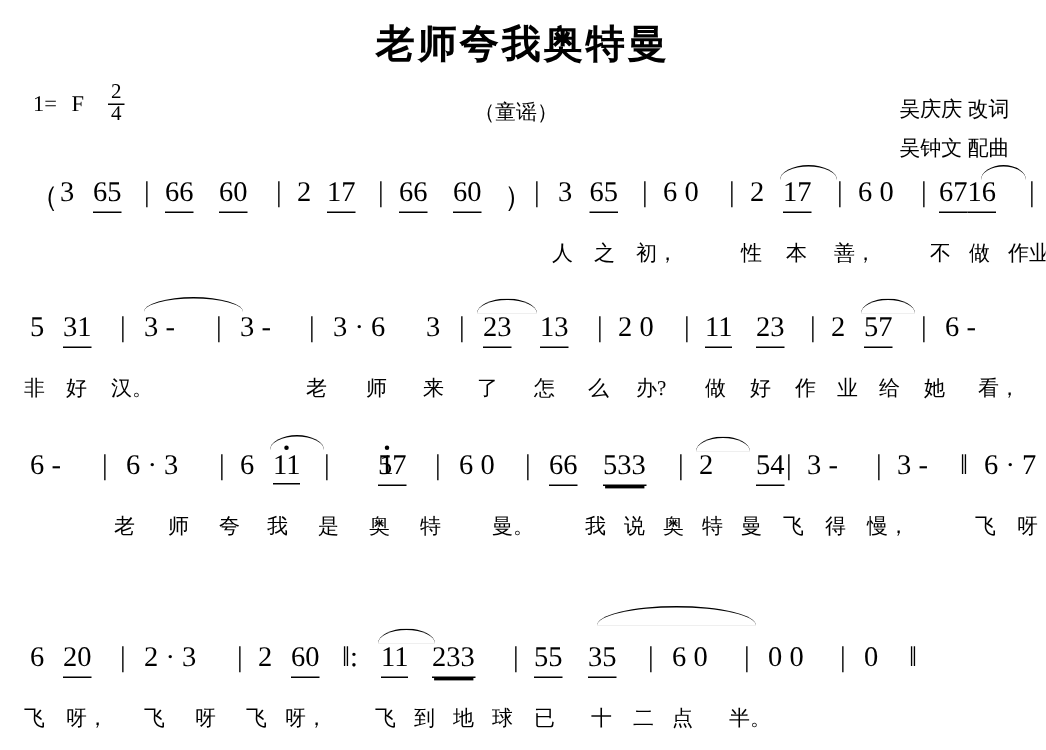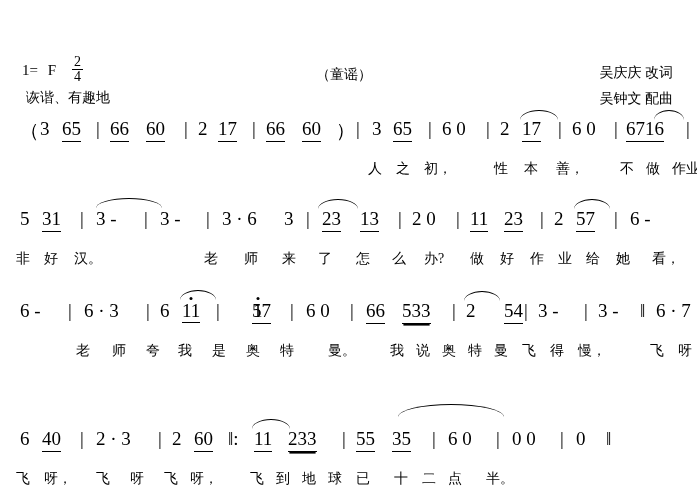--- a/index.html
+++ b/index.html
@@ -147,33 +147,33 @@
     position: absolute;
     font-size: 17px;
     white-space: nowrap;
   }
 </style>
 </head>
 <body>
 
 <div class="sheet">
 
+  <div class="title">老师夸我奥特曼</div>
 
   <div class="meta-key">
     <span>1=</span>
     <span style="padding-left:6px">F</span>
   </div>
 
   <div class="meta-time">
     <span class="num">2</span>
     <span class="den">4</span>
   </div>
 
   <div class="genre">（童谣）</div>
-  <div class="mood">诙谐、有趣地</div>
   <div class="credit1">吴庆庆 改词</div>
   <div class="credit2">吴钟文 配曲</div>
 
   <div class="system" style="top:118px">
     <div class="notes">
       <span class="tok" style="left:20px">（</span>
       <span class="tok" style="left:40px">3</span>
       <span class="tok u1" style="left:62px">65</span>
       <span class="tok" style="left:96px">|</span>
       <span class="tok u1" style="left:110px">66</span>
@@ -311,21 +311,21 @@
       <span class="lyr" style="left:578px">慢，</span>
       <span class="lyr" style="left:650px">飞</span>
       <span class="lyr" style="left:678px">呀</span>
     </div>
   </div>
 
   <div class="system" style="top:400px">
     <span class="slur" style="left:398px; top:4px; width:106px; height:12px"></span>
     <div class="notes" style="top:28px">
       <span class="tok" style="left:20px">6</span>
-      <span class="tok u1" style="left:42px">40</span>
+      <span class="tok u1" style="left:42px">20</span>
       <span class="tok" style="left:80px">|</span>
       <span class="tok" style="left:96px">2 · 3</span>
       <span class="tok" style="left:158px">|</span>
       <span class="tok" style="left:172px">2</span>
       <span class="tok u1" style="left:194px">60</span>
       <span class="tok" style="left:228px">‖:</span>
       <span class="tok u1" style="left:254px">11</span>
       <span class="tok u2" style="left:288px">233</span>
       <span class="tok" style="left:342px">|</span>
       <span class="tok u1" style="left:356px">55</span>

